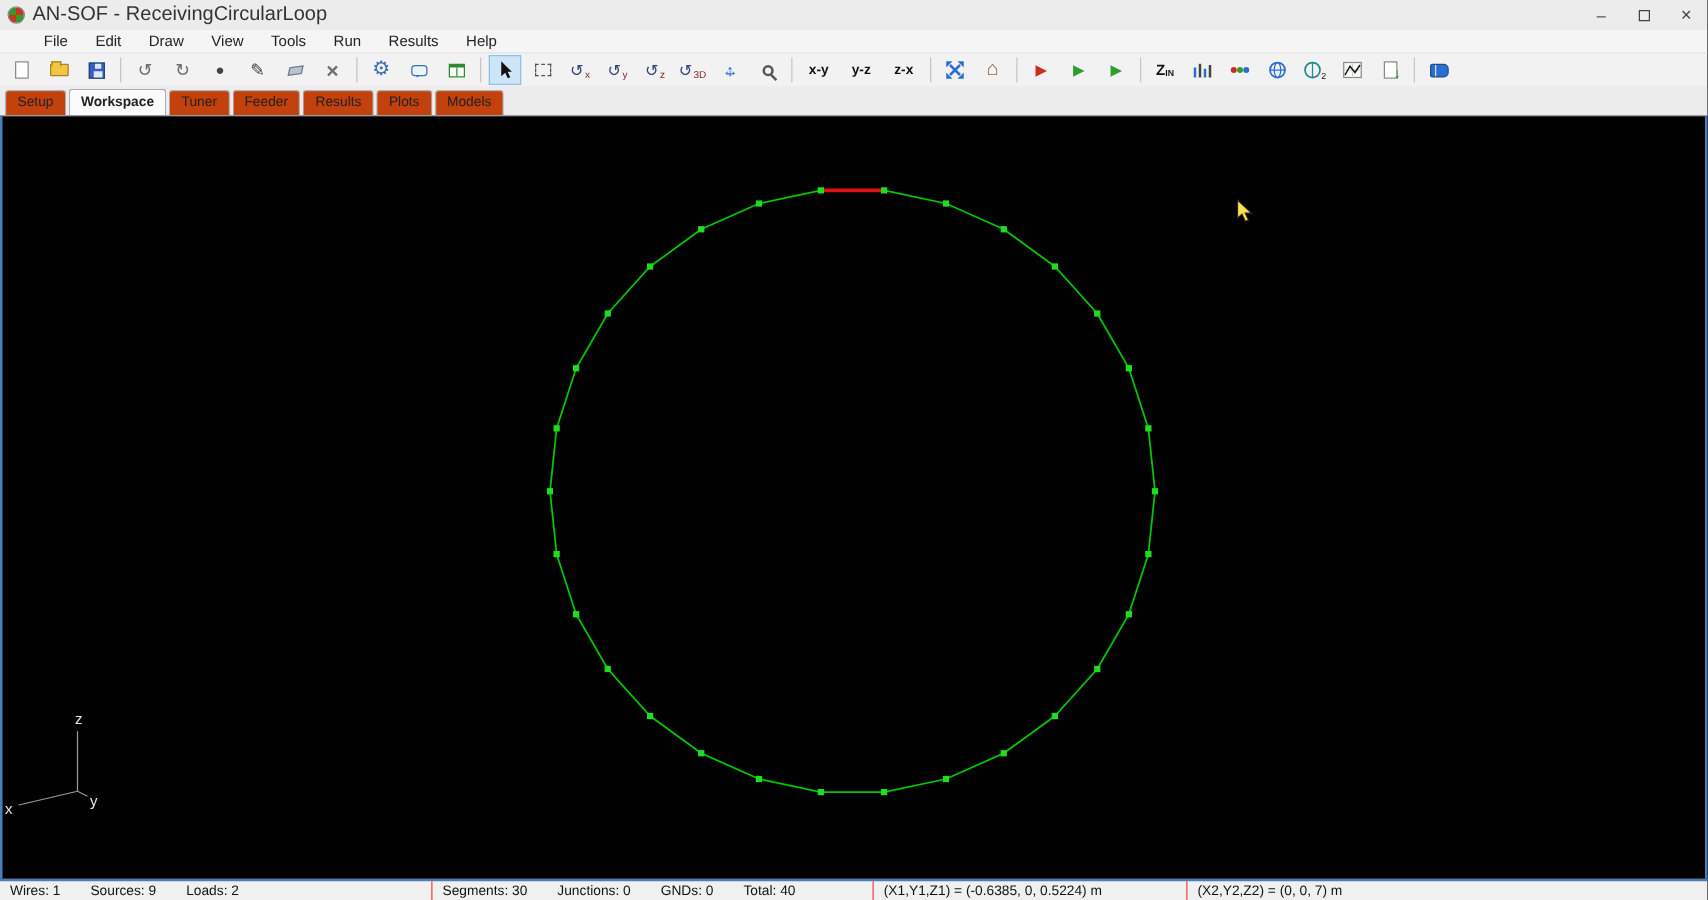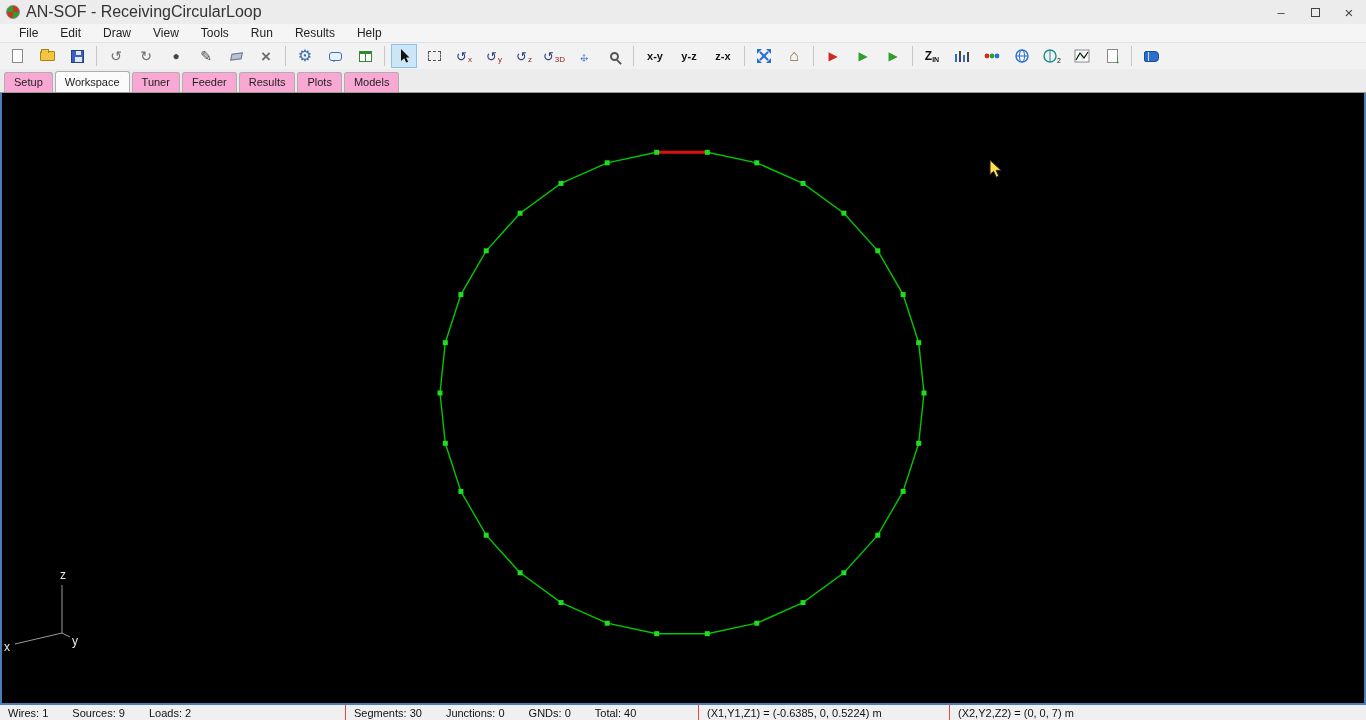--- a/index.html
+++ b/index.html
@@ -11,21 +11,21 @@
   .titlebar{height:24px;flex:none;background:#ececec;display:flex;align-items:center;padding:0 0 0 6px}
   .logo{width:14px;height:14px;border-radius:50%;flex:none;
         background:conic-gradient(#cc3322 0 25%,#2d9e2d 25% 50%,#cc3322 50% 75%,#2d9e2d 75% 100%);
         border:1px solid #888;margin-right:6px}
   .title{font-size:16px;color:#333}
   .wincontrols{margin-left:auto;display:flex;height:100%}
   .winbtn{width:34px;height:100%;display:flex;align-items:center;justify-content:center;font-size:13px;color:#444}
   .maxbox{width:9px;height:9px;border:1px solid #444}
 
   
-  .menubar{height:19px;flex:none;background:#f5f5f5;display:flex;align-items:center;padding-left:8px;border-bottom:1px solid #e2e2e2}
+  .menubar{height:19px;flex:none;background:#f5f5f5;display:flex;align-items:center;padding-left:24px;border-bottom:1px solid #e2e2e2}
   .menu-item{font-size:12px;color:#222;padding:0 11px;line-height:19px}
 
   
   .toolbar{height:26px;flex:none;background:#f2f2f2;display:flex;align-items:center;padding-left:4px}
   .tb{width:26px;height:24px;flex:none;display:flex;align-items:center;justify-content:center;border:1px solid transparent;margin-right:4px;position:relative}
   .tb.active{background:#cde6f7;border:1px solid #8fc0e8}
   .tsep{width:1px;height:20px;background:#c6c6c6;margin:0 6px 0 2px;flex:none}
   .g{font-size:14px;line-height:1}
   .gray{color:#6e6e6e}.dark{color:#444}.steel{color:#3a70b0}
   .red{color:#cf2a21}.green{color:#2f9e2f}.tan{color:#8a6d3b;font-size:16px}
@@ -52,22 +52,22 @@
   .mag::after{content:"";position:absolute;width:6px;height:2px;background:#555;transform:rotate(45deg);right:-5px;bottom:-4px}
   .movewrap{position:relative;width:16px;height:16px}
   .movewrap span{position:absolute;left:0;top:0;width:16px;height:16px;display:flex;align-items:center;justify-content:center;color:#2a6fd0;font-weight:bold;font-size:13px}
   .pagedl{width:11px;height:14px;background:#fff;border:1px solid #8a8a8a;position:relative}
   .pagedl span{position:absolute;right:-4px;bottom:-3px;color:#179117;font-size:11px;font-weight:bold}
   .bookicon{width:15px;height:11px;background:#2a6fd0;border:1px solid #1c4c92;border-radius:2px 4px 4px 2px;position:relative}
   .bookicon::after{content:"";position:absolute;left:3px;top:0;width:1px;height:100%;background:#cfe0f5}
 
   
   .tabbar{height:24px;flex:none;background:#ececec;display:flex;align-items:flex-end;padding-left:4px;border-bottom:1px solid #9a9a9a}
-  .tab{font-size:11px;color:#222;padding:3px 9px;border:1px solid #aeaeae;border-bottom:none;background:#f9a8d4;border-radius:3px 3px 0 0;margin-right:2px;line-height:13px}
-  .tab.active{background:#fbfbfb;padding-top:4px;font-weight:normal}
+  .tab{font-size:11px;color:#222;padding:3px 9px;border:1px solid #aeaeae;border-bottom:none;background:#c2410c;border-radius:3px 3px 0 0;margin-right:2px;line-height:13px}
+  .tab.active{background:#fbfbfb;padding-top:4px;font-weight:bold}
 
   
   .workspace{position:relative;flex:none;height:610px;background:#000;border-left:2px solid #4a7ebb;border-right:2px solid #4a7ebb;overflow:hidden}
   .workspace svg{position:absolute;left:-2px;top:0}
 
   
   .statusbar{height:17px;flex:none;background:#f0f0f0;border-top:2px solid #4a7ebb;display:flex;align-items:center;font-size:11px;color:#111}
   .sb-sec{height:100%;display:flex;align-items:center;gap:24px;padding-left:8px}
   .sb-sec + .sb-sec{border-left:1px solid #ef4444}
   .sb1{width:345px}.sb2{width:353px}.sb3{width:251px}.sb4{flex:1}

